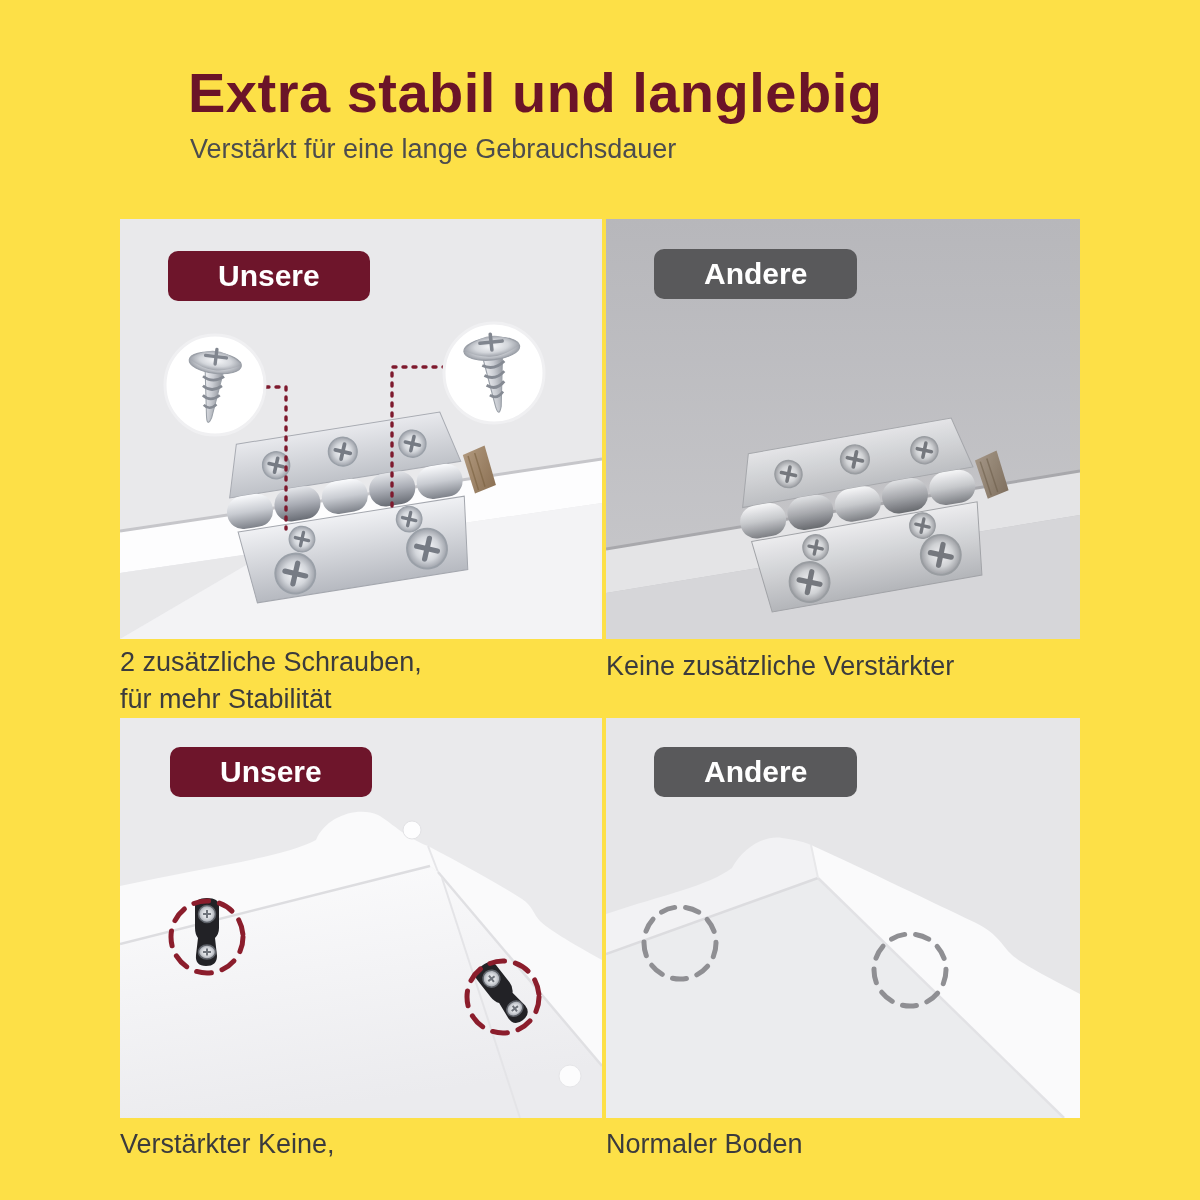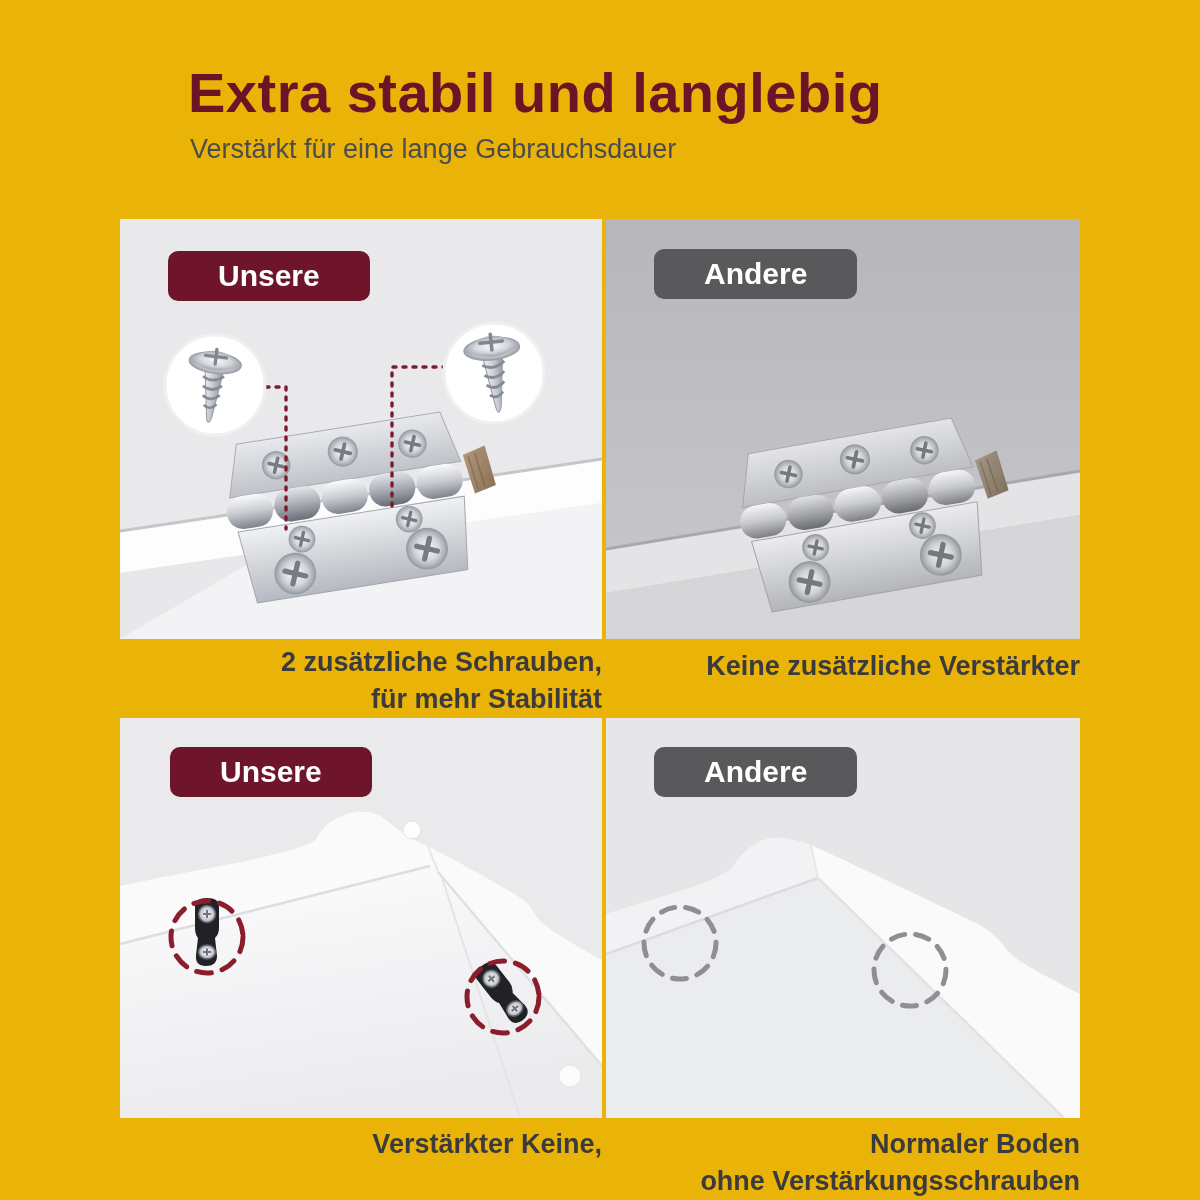--- a/index.html
+++ b/index.html
@@ -1,18 +1,18 @@
 <!DOCTYPE html>
 <html><head>
 <meta charset="utf-8">
 <style>
   html,body{margin:0;padding:0;}
   #page{
     position:relative;width:1200px;height:1200px;overflow:hidden;
-    background:#eab308;
+    background:#fde047;
     font-family:"Liberation Sans",sans-serif;
   }
   .title{
     position:absolute;left:188px;top:60px;
     font-size:56px;font-weight:700;color:#6b1428;letter-spacing:.5px;
   }
   .subtitle{
     position:absolute;left:190px;top:134px;
     font-size:27px;font-weight:400;color:#4c4c4e;
   }
@@ -26,22 +26,22 @@
     position:absolute;padding:7px 50px;border-radius:10px;
     color:#ffffff;font-size:30px;font-weight:700;line-height:36px;
   }
   .badge.ours{background:#6e152b;}
   .badge.other{background:#59595b;}
   #b1{left:168px;top:251px;}
   #b2{left:654px;top:249px;}
   #b3{left:170px;top:747px;}
   #b4{left:654px;top:747px;}
   .caption{
-    position:absolute;text-align:right;
-    font-size:27px;line-height:37px;color:#3b3b3d;font-weight:700;
+    position:absolute;text-align:left;
+    font-size:27px;line-height:37px;color:#3b3b3d;font-weight:400;
   }
   #c1{left:120px;top:644px;width:482px;}
   #c2{left:606px;top:648px;width:474px;}
   #c3{left:120px;top:1126px;width:482px;}
   #c4{left:606px;top:1126px;width:474px;}
 </style>
 </head>
 <body>
 
 <div id="page">
@@ -226,16 +226,15 @@
     <div>für mehr Stabilität</div>
   </div>
   <div class="caption" id="c2">
     <div>Keine zusätzliche Verstärkter</div>
   </div>
   <div class="caption" id="c3">
     <div>Verstärkter Keine,</div>
   </div>
   <div class="caption" id="c4">
     <div>Normaler Boden</div>
-    <div>ohne Verstärkungsschrauben</div>
   </div>
 
 </div>
 
 </body></html>

